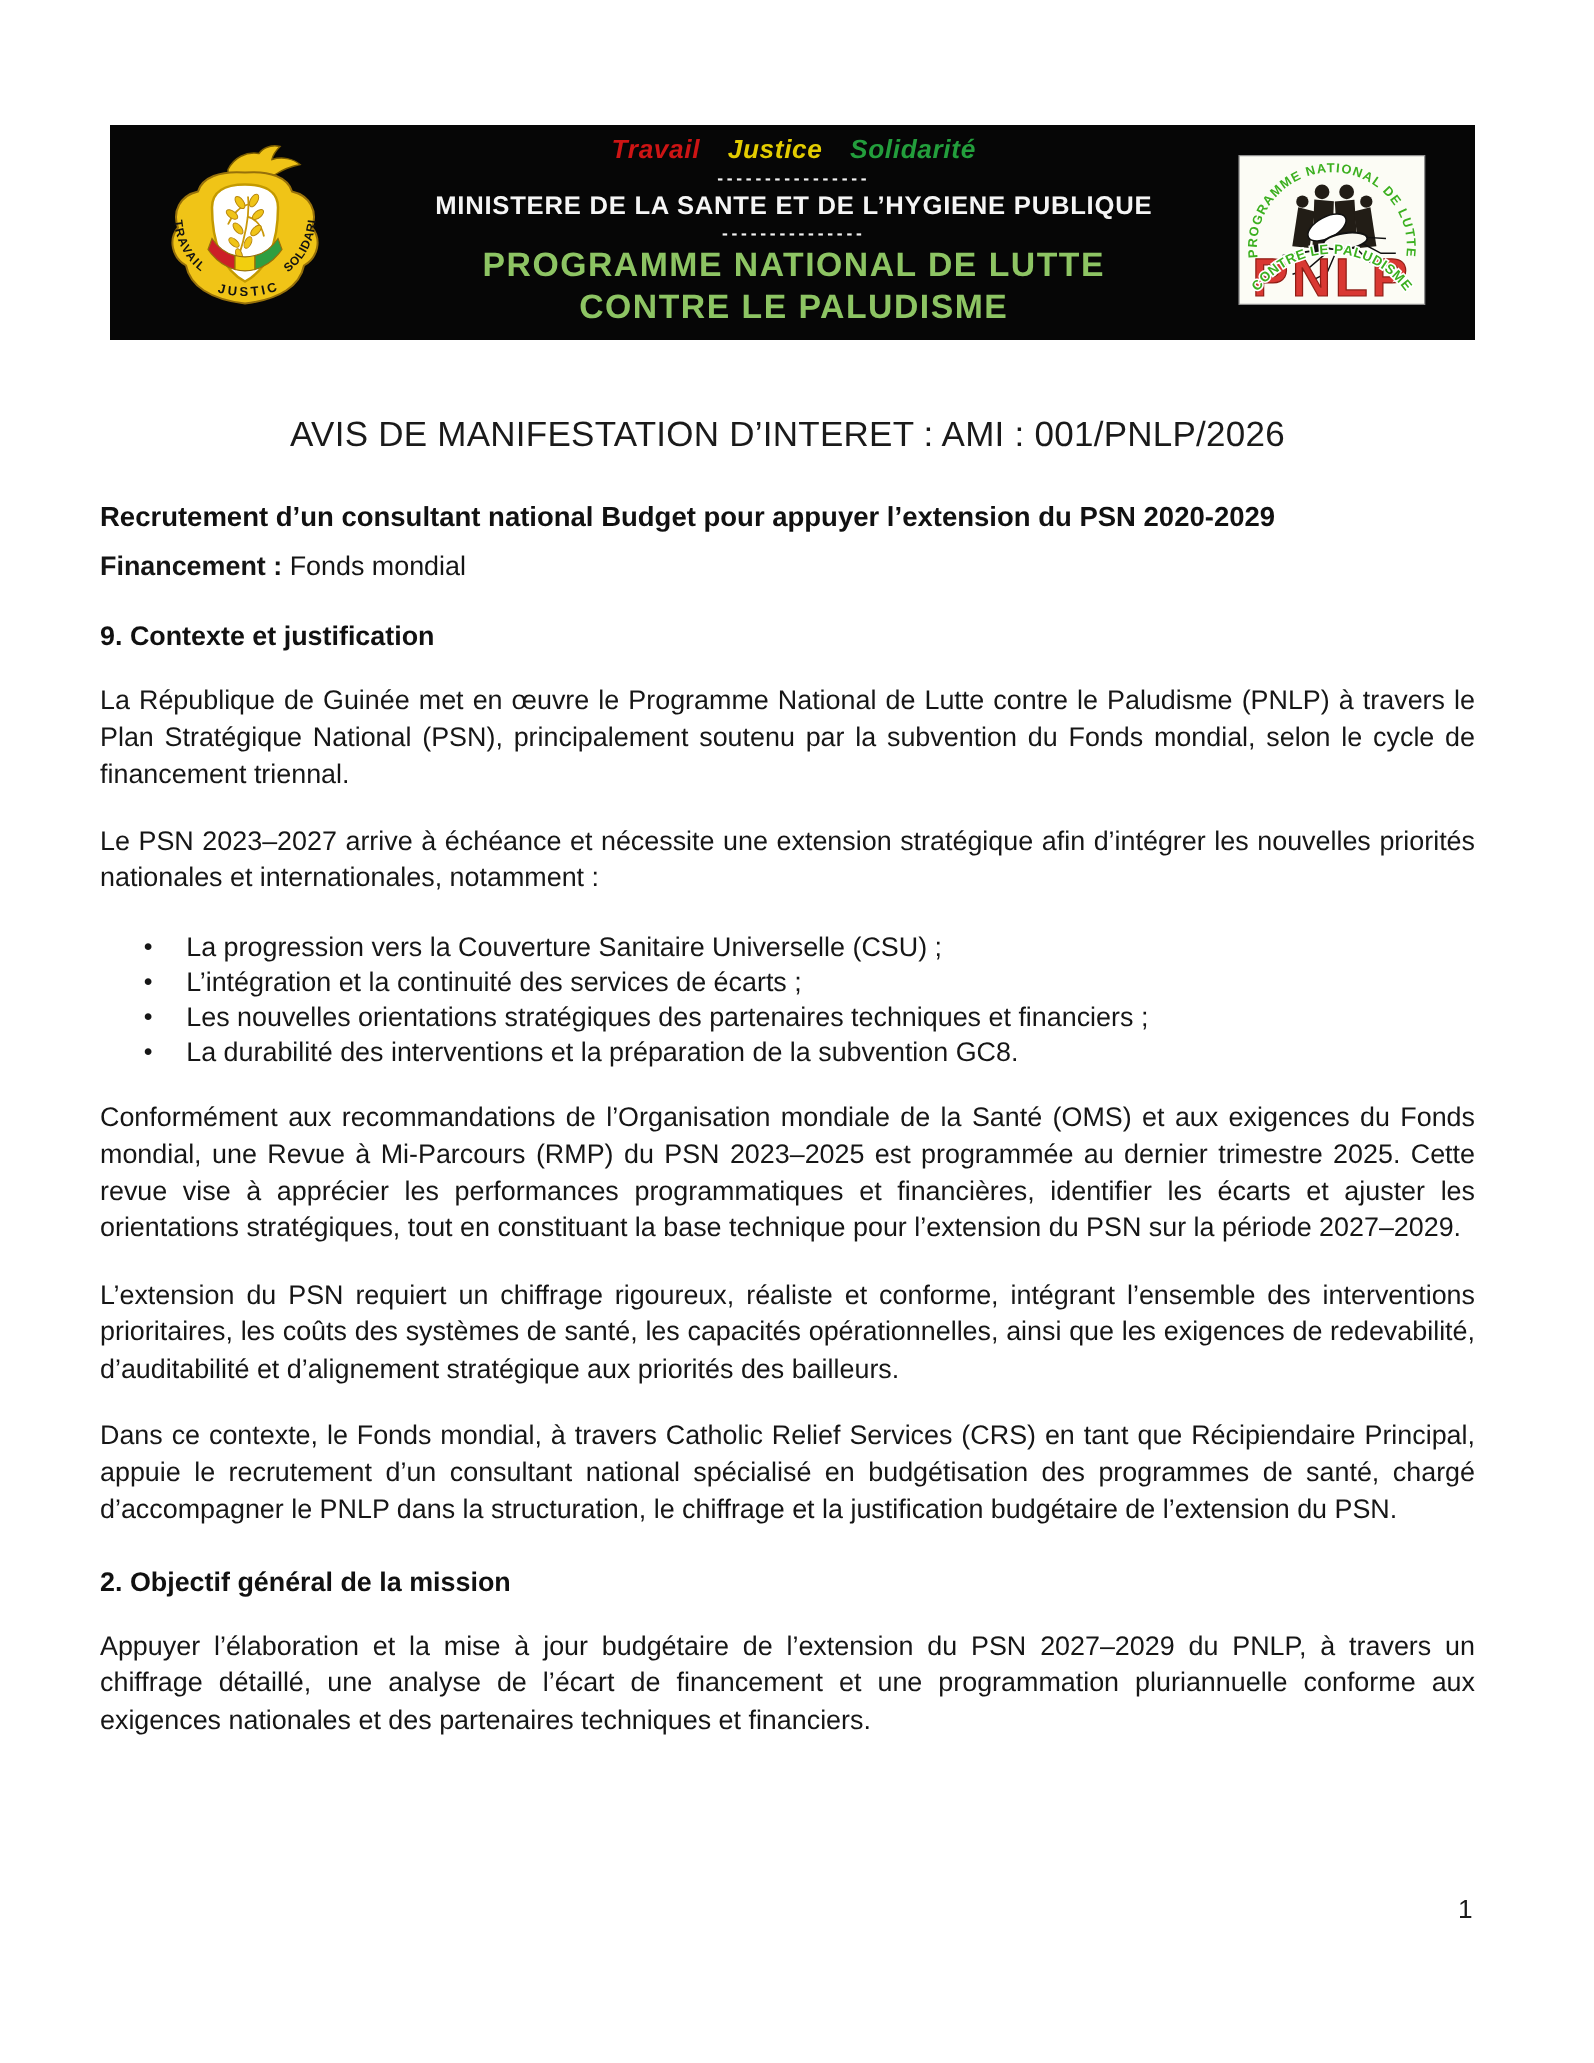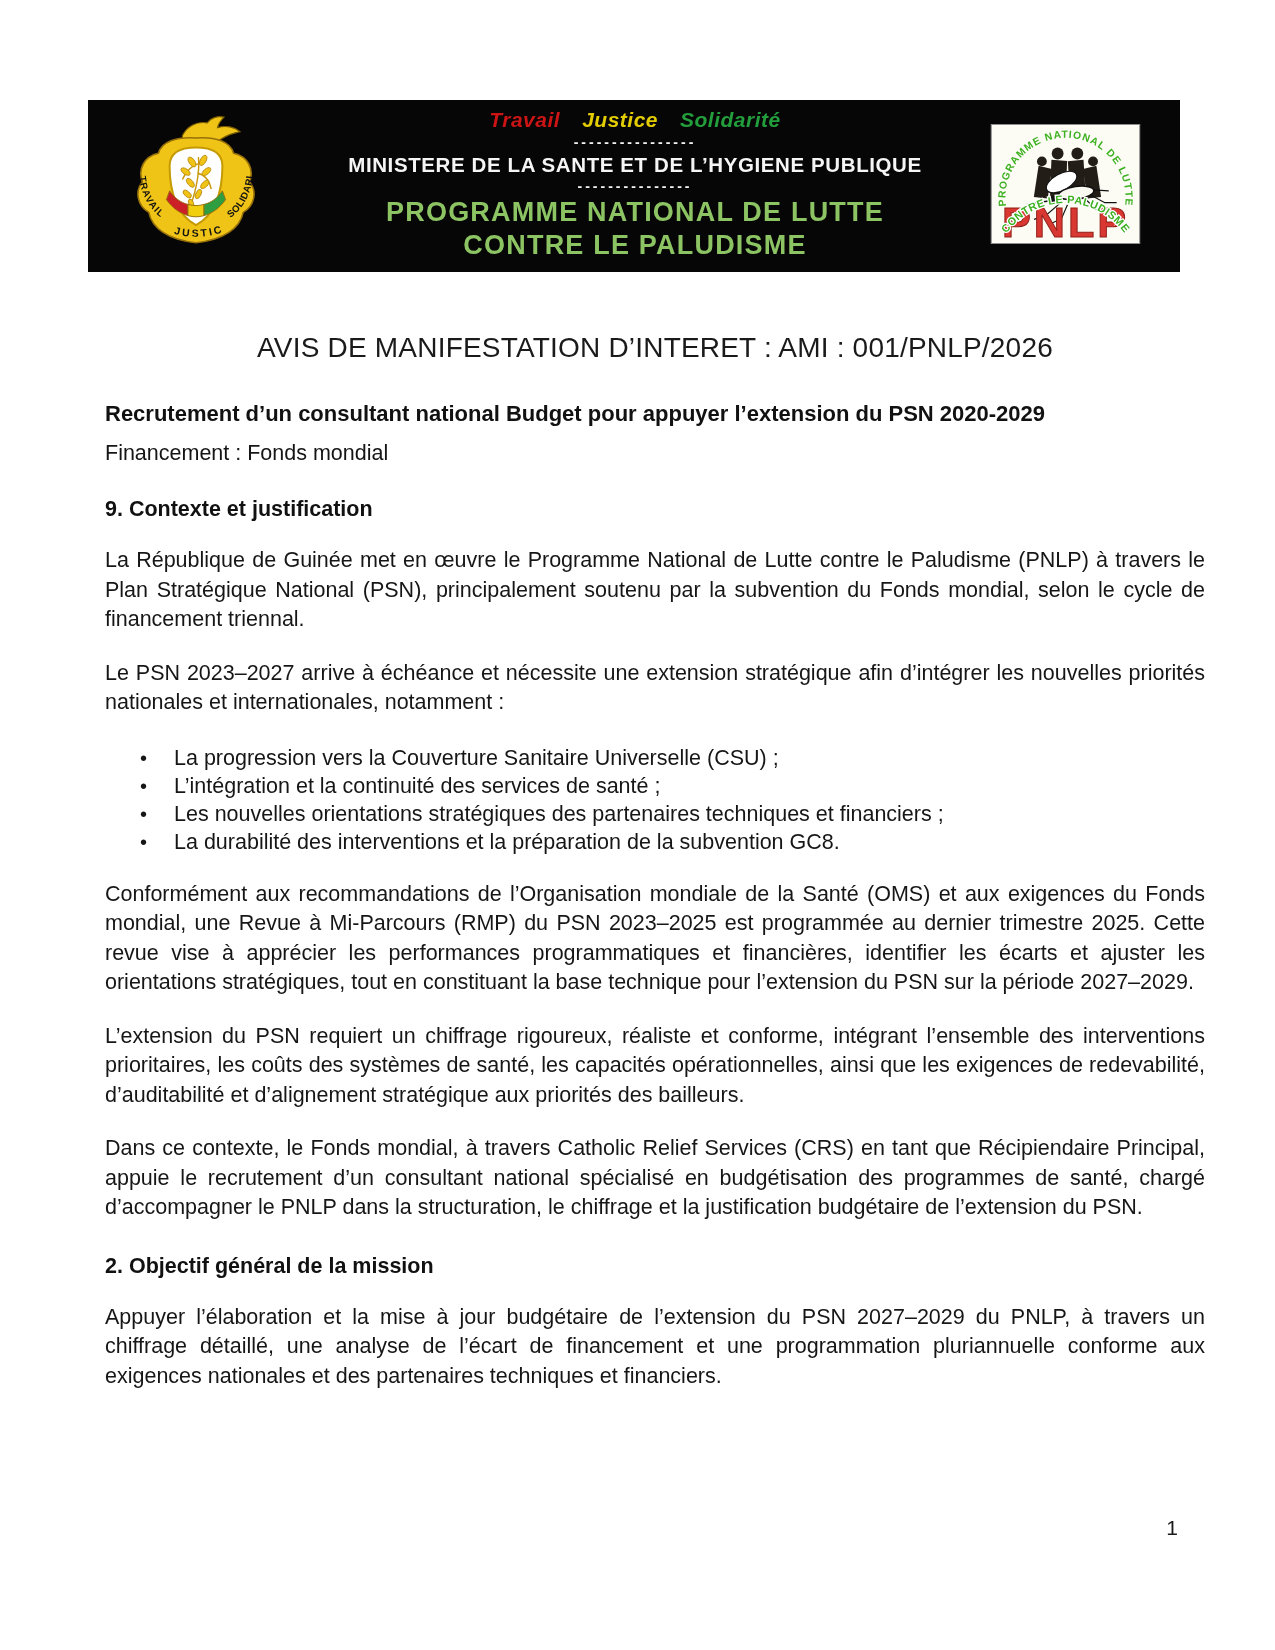--- a/index.html
+++ b/index.html
@@ -43,36 +43,36 @@
   }
   .program {
     color: #8dc463; font-size: 27px; font-weight: bold;
     letter-spacing: 1.2px; margin-top: 3px; line-height: 1.22;
   }
   .pnlp-wrap { margin-right: 39px; flex: 0 0 auto; }
 
   
   .doc {
     position: absolute;
-    left: 105px; top: 272px;
+    left: 80px; top: 272px;
     width: 1100px;
     padding-top: 60px;
   }
   .doc-title {
     margin: 0;
     font-size: 28px; font-weight: 400;
     text-align: center; color: #1a1a1a;
     letter-spacing: .2px;
   }
   .doc-subtitle {
     margin: 37px 0 0 0;
     font-size: 22px; font-weight: bold; color: #111;
   }
   .funding { margin: 14px 0 0 0; font-size: 21.5px; }
-  .funding b { font-weight: normal; text-align: center; }
+  .funding b { font-weight: bold; text-align: center; }
   .sec-title { margin: 31px 0 0 0; font-size: 21.5px; font-weight: bold; color: #111; }
   .doc p.body {
     margin: 24px 0 0 0;
     font-size: 21.5px;
     line-height: 29.5px;
     text-align: justify;
     color: #161616;
   }
   ul.bullets {
     list-style: none;
@@ -220,21 +220,21 @@
 
     <p class="body">Le PSN 2023–2027 arrive à échéance et nécessite une extension stratégique afin d’intégrer les nouvelles priorités nationales et internationales, notamment :</p>
 
     <ul class="bullets">
       <li>
           <span class="marker">•</span>
           <span>La progression vers la Couverture Sanitaire Universelle (CSU) ;</span>
         </li>
       <li>
           <span class="marker">•</span>
-          <span>L’intégration et la continuité des services de santé ;</span>
+          <span>L’intégration et la continuité des services de écarts ;</span>
         </li>
       <li>
           <span class="marker">•</span>
           <span>Les nouvelles orientations stratégiques des partenaires techniques et financiers ;</span>
         </li>
       <li>
           <span class="marker">•</span>
           <span>La durabilité des interventions et la préparation de la subvention GC8.</span>
         </li>
     </ul>

